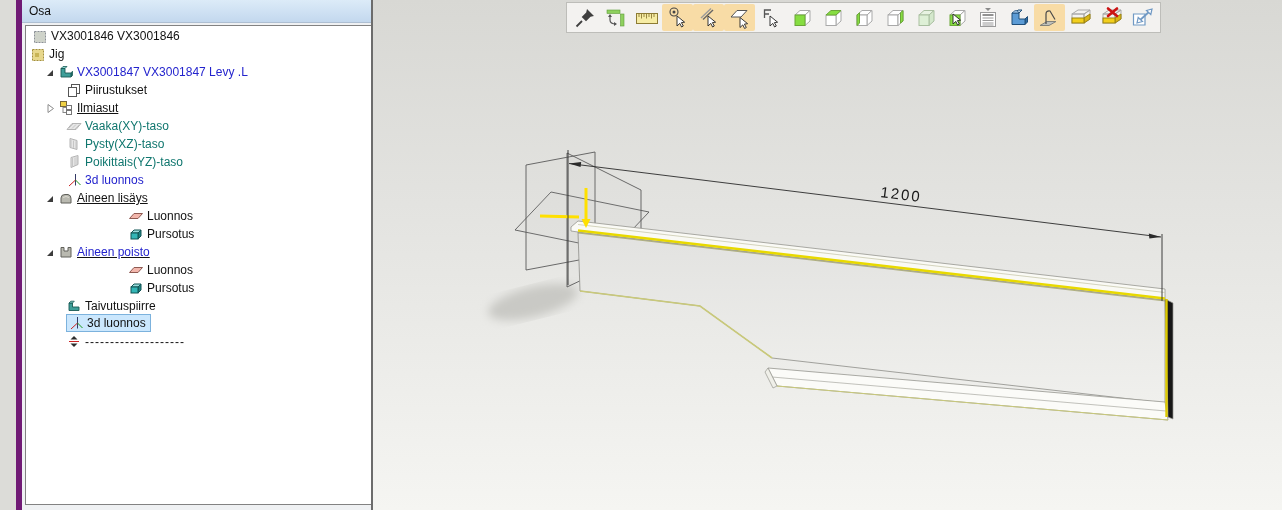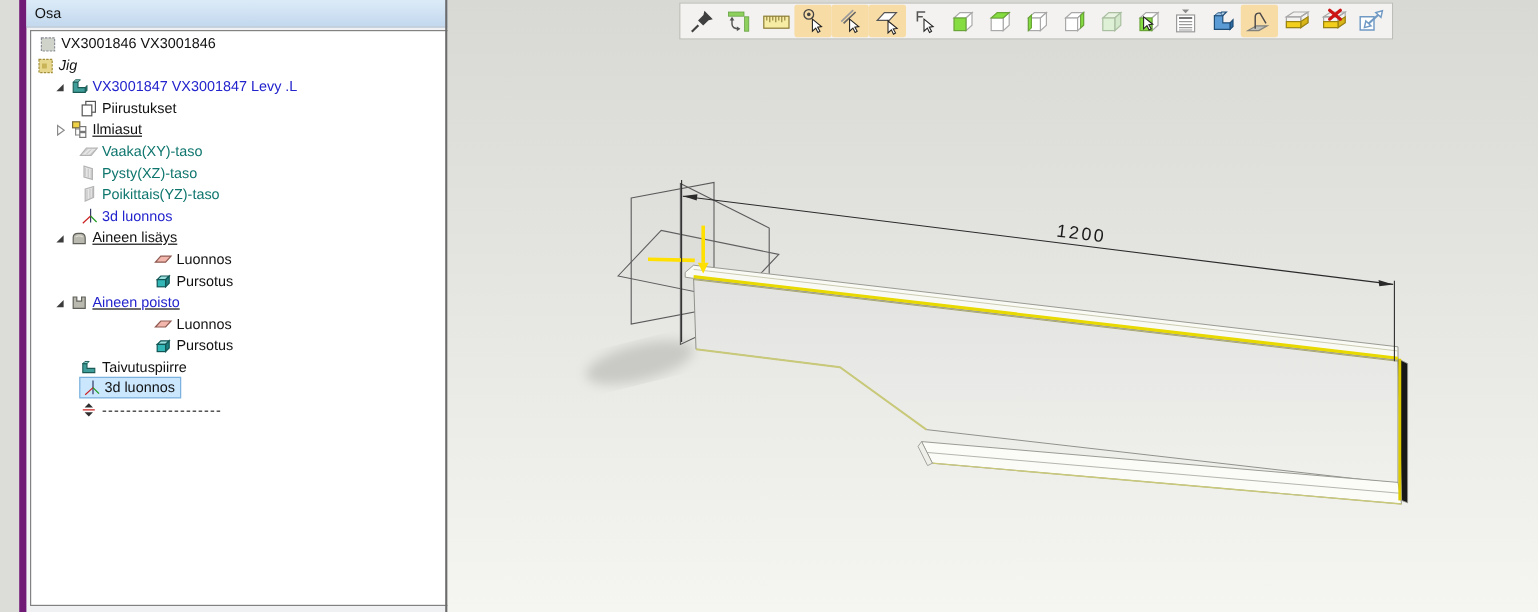--- a/index.html
+++ b/index.html
@@ -25,21 +25,21 @@
   }
   .trow{
     height:18px;display:flex;align-items:flex-end;font-size:12px;color:#111;
     white-space:nowrap;cursor:default;
   }
   .trow .exp{width:16px;height:16px;flex:0 0 16px;display:flex;align-items:center;justify-content:center;}
   .trow .ticon{width:16px;height:16px;flex:0 0 16px;display:flex;align-items:center;justify-content:center;}
   .trow .lbl{padding:1px 3px;}
   .ind0{padding-left:6px;}
   .ind1{padding-left:16px;}
-  .ind1n{padding-left:4px;font-style:italic;}   
+  .ind1n{padding-left:4px;}   
   .ind2{padding-left:16px;text-decoration:underline;}
   .ind2n{padding-left:40px;}   
   .ind3n{padding-left:58px;margin-left:44px;}   
   .blue{color:#2323cd;}
   .gray{color:#0f766e;}
   .selwrap{display:flex;align-items:center;background:#cbe7fd;border:1px solid #7cb2dd;padding:0 1px;}
   .dashes{letter-spacing:1px;}
   
   .viewport{
     position:absolute;left:373px;top:0;width:909px;height:510px;

